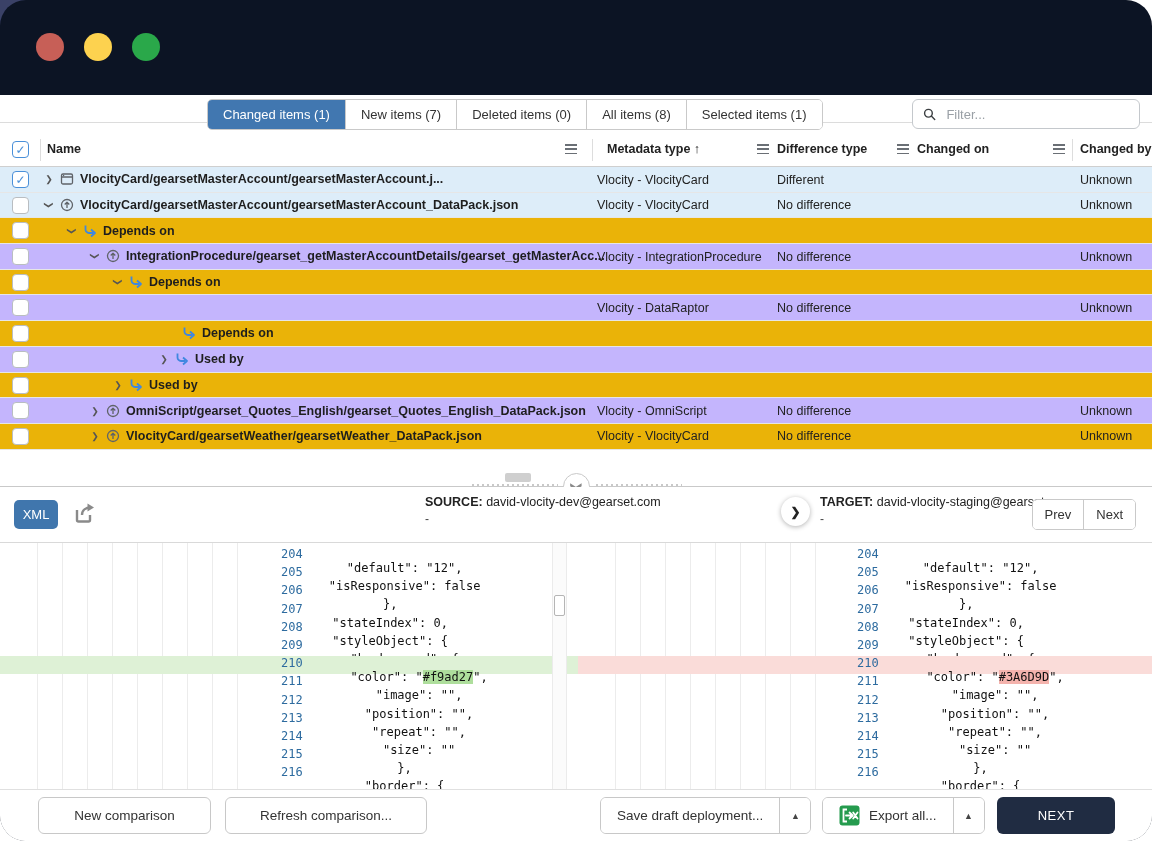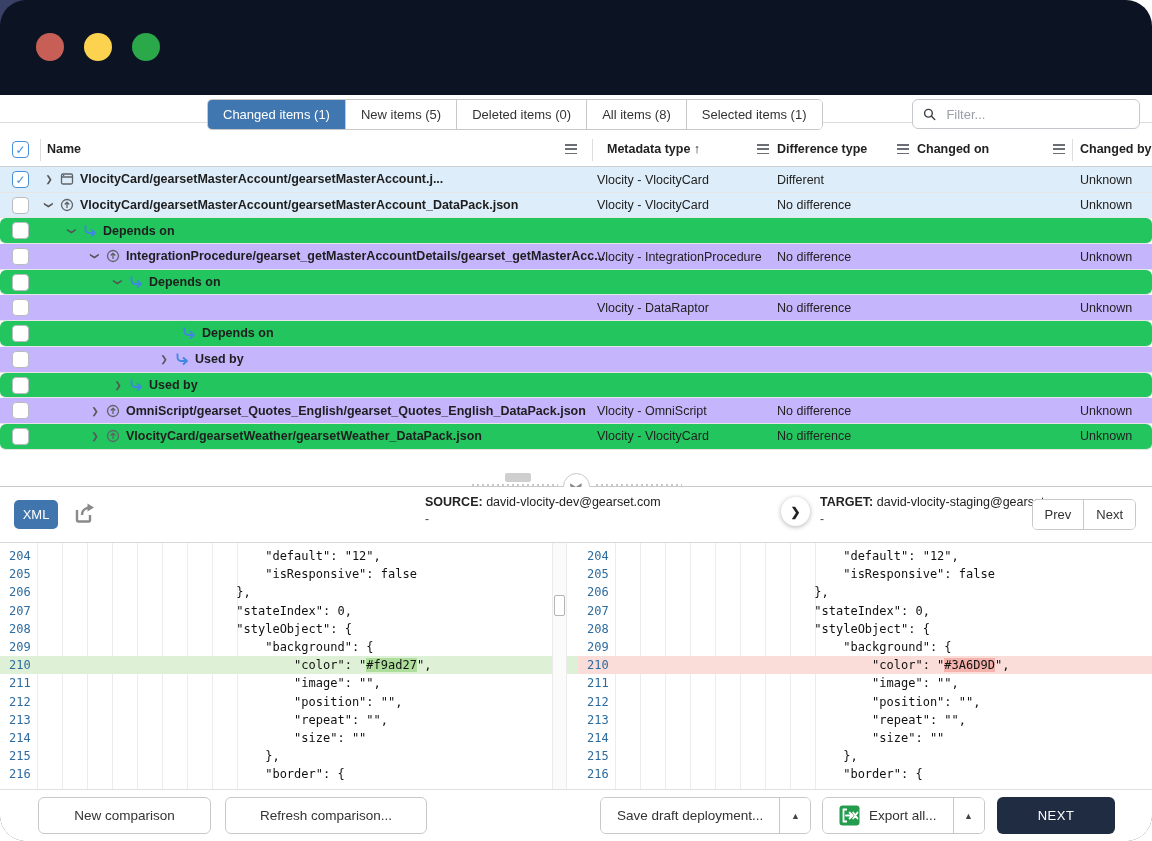--- a/index.html
+++ b/index.html
@@ -32,21 +32,21 @@
   .colsep { position:absolute; top:6px; height:22px; width:1px; background:#ddd; }
   .burger { position:absolute; top:11px; width:12px; height:10px; display:flex; flex-direction:column; justify-content:space-between; cursor:pointer; }
   .burger i { display:block; height:1.5px; background:#6a6f75; }
   
   .cb { position:absolute; left:12px; width:17px; height:17px; border:1px solid #b9bdc1; border-radius:4px; background:#fff; display:flex; align-items:center; justify-content:center; font-size:12px; color:#4a90d9; cursor:pointer; }
   .cb.on { border-color:#4a90d9; }
   
   .tbody { position:absolute; left:0; right:0; top:72px; }
   .row { position:relative; height:25.7px; border-bottom:1px solid #e6e6e6; font-size:12.5px; color:#222; cursor:pointer; }
   .row.blue { background:#ddedf9; }
-  .row.gray { background:#22c55e;border-radius:6px; }
+  .row.gray { background:#eab308; }
   .row.white { background:#c4b5fd; }
   .row .cb { top:4px; }
   .namecell { position:absolute; top:0; height:100%; display:flex; align-items:center; gap:6px; white-space:nowrap; }
   .chev { color:#555; font-size:9px; width:10px; display:inline-block; text-align:center; cursor:pointer; }
   .chev.down { transform:rotate(90deg); }
   .rowname { font-weight:bold; color:#1e1e1e; }
   .cell { position:absolute; top:5.5px; white-space:nowrap; }
   .c-type { left:597px; } .c-diff { left:777px; } .c-on { left:917px; } .c-by { left:1080px; }
   
   .hthumb { position:absolute; left:505px; top:378px; width:26px; height:9px; background:#cfcfcf; border-radius:2px; cursor:pointer; }
@@ -65,21 +65,21 @@
   .dirchev { position:absolute; left:781px; top:10px; width:29px; height:29px; border-radius:50%; background:#fff; box-shadow:0 1px 5px rgba(0,0,0,.3); display:flex; align-items:center; justify-content:center; font-size:12px; font-weight:bold; color:#222; }
   .prevnext { position:absolute; right:16px; top:12px; display:flex; border:1px solid #c9c9c9; border-radius:5px; overflow:hidden; }
   .prevnext button { background:#fff; border:none; border-right:1px solid #c9c9c9; padding:7px 12px; font-size:13px; color:#333; font-family:"Liberation Sans",sans-serif; cursor:pointer; }
   .prevnext button:last-child { border-right:none; }
   
   .diffbody { position:absolute; left:0; right:0; top:448px; bottom:51px; background:#fff; display:flex; font-family:"DejaVu Sans Mono",monospace; font-size:12px; border-bottom:1px solid #e0e0e0; }
   .pane { position:relative; overflow:hidden; padding-top:4px; }
   .pane.left { width:578px; }
   .pane.right { flex:1; }
   .guides { position:absolute; left:37px; top:0; bottom:0; width:212px; background-image:repeating-linear-gradient(to right,#ececec 0 1px,transparent 1px 25px); pointer-events:none; }
-  .cl { position:relative; display:flex; height:18.2px; align-items:center; }
+  .cl { position:relative; display:flex; height:18.2px; align-items:center;flex-direction:column; }
   .ln { flex:none; width:34px; padding-left:9px; color:#2d6b9f; }
   .code { white-space:pre; color:#111; }
   .cl.add { background:#def1d6; }
   .cl.add .hl { background:#aede9c; }
   .cl.del { background:#fadcd9; }
   .cl.del .hl { background:#f4b3ad; }
   .vtrack { position:absolute; right:11px; top:0; bottom:0; width:15px; background:#fbfbfb; border-left:1px solid #ebebeb; border-right:1px solid #ebebeb; }
   .vthumb { position:absolute; left:1px; top:52px; width:11px; height:21px; background:#fff; border:1px solid #b5b5b5; border-radius:2px; cursor:pointer; }
   
   .footer { position:absolute; left:0; right:0; bottom:0; height:51px; background:#fff; border-radius:0 0 26px 26px; }
@@ -99,21 +99,21 @@
     <span class="light" id="light-1" style="background: rgb(253, 210, 79);"></span>
     <span class="light" id="light-2" style="background: rgb(42, 168, 74);"></span>
   </div>
 </div>
 
 <div class="content">
 
   <div class="tabrow">
     <div class="tabgroup" id="tabs">
         <div class="tab active">Changed items (1)</div>
-        <div class="tab">New items (5)</div>
+        <div class="tab">New items (7)</div>
         <div class="tab">Deleted items (0)</div>
         <div class="tab">All items (8)</div>
         <div class="tab">Selected items (1)</div>
       </div>
     <label class="filterbox">
       <svg width="15" height="15" viewBox="0 0 16 16">
           <circle cx="6.5" cy="6.5" r="4.6" fill="none" stroke="#3c4043" stroke-width="1.7"></circle>
           <line x1="10.2" y1="10.2" x2="14" y2="14" stroke="#3c4043" stroke-width="1.7" stroke-linecap="round"></line>
         </svg>
       <input type="text" placeholder="Filter..." style="">

